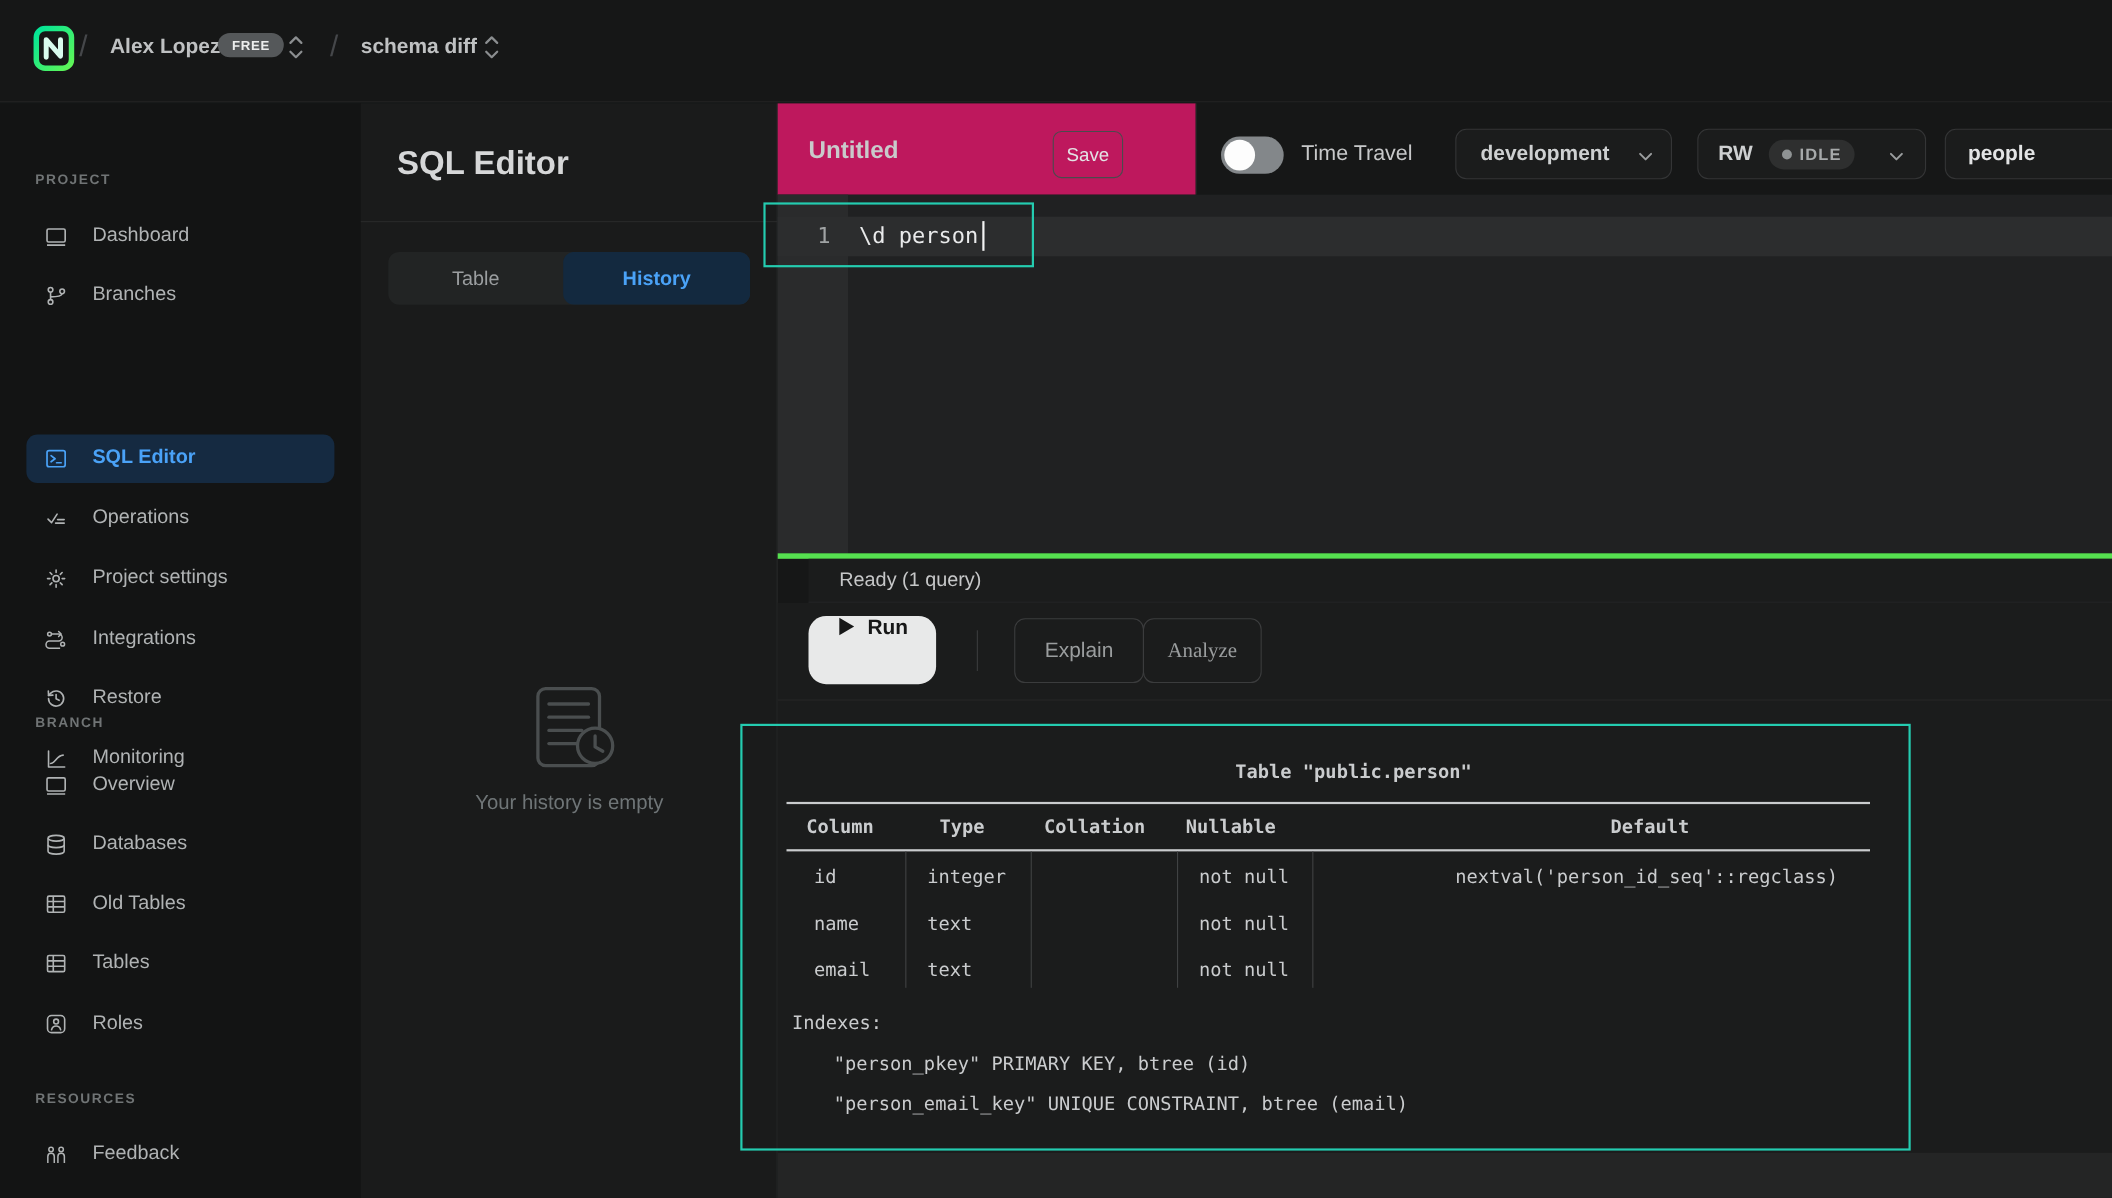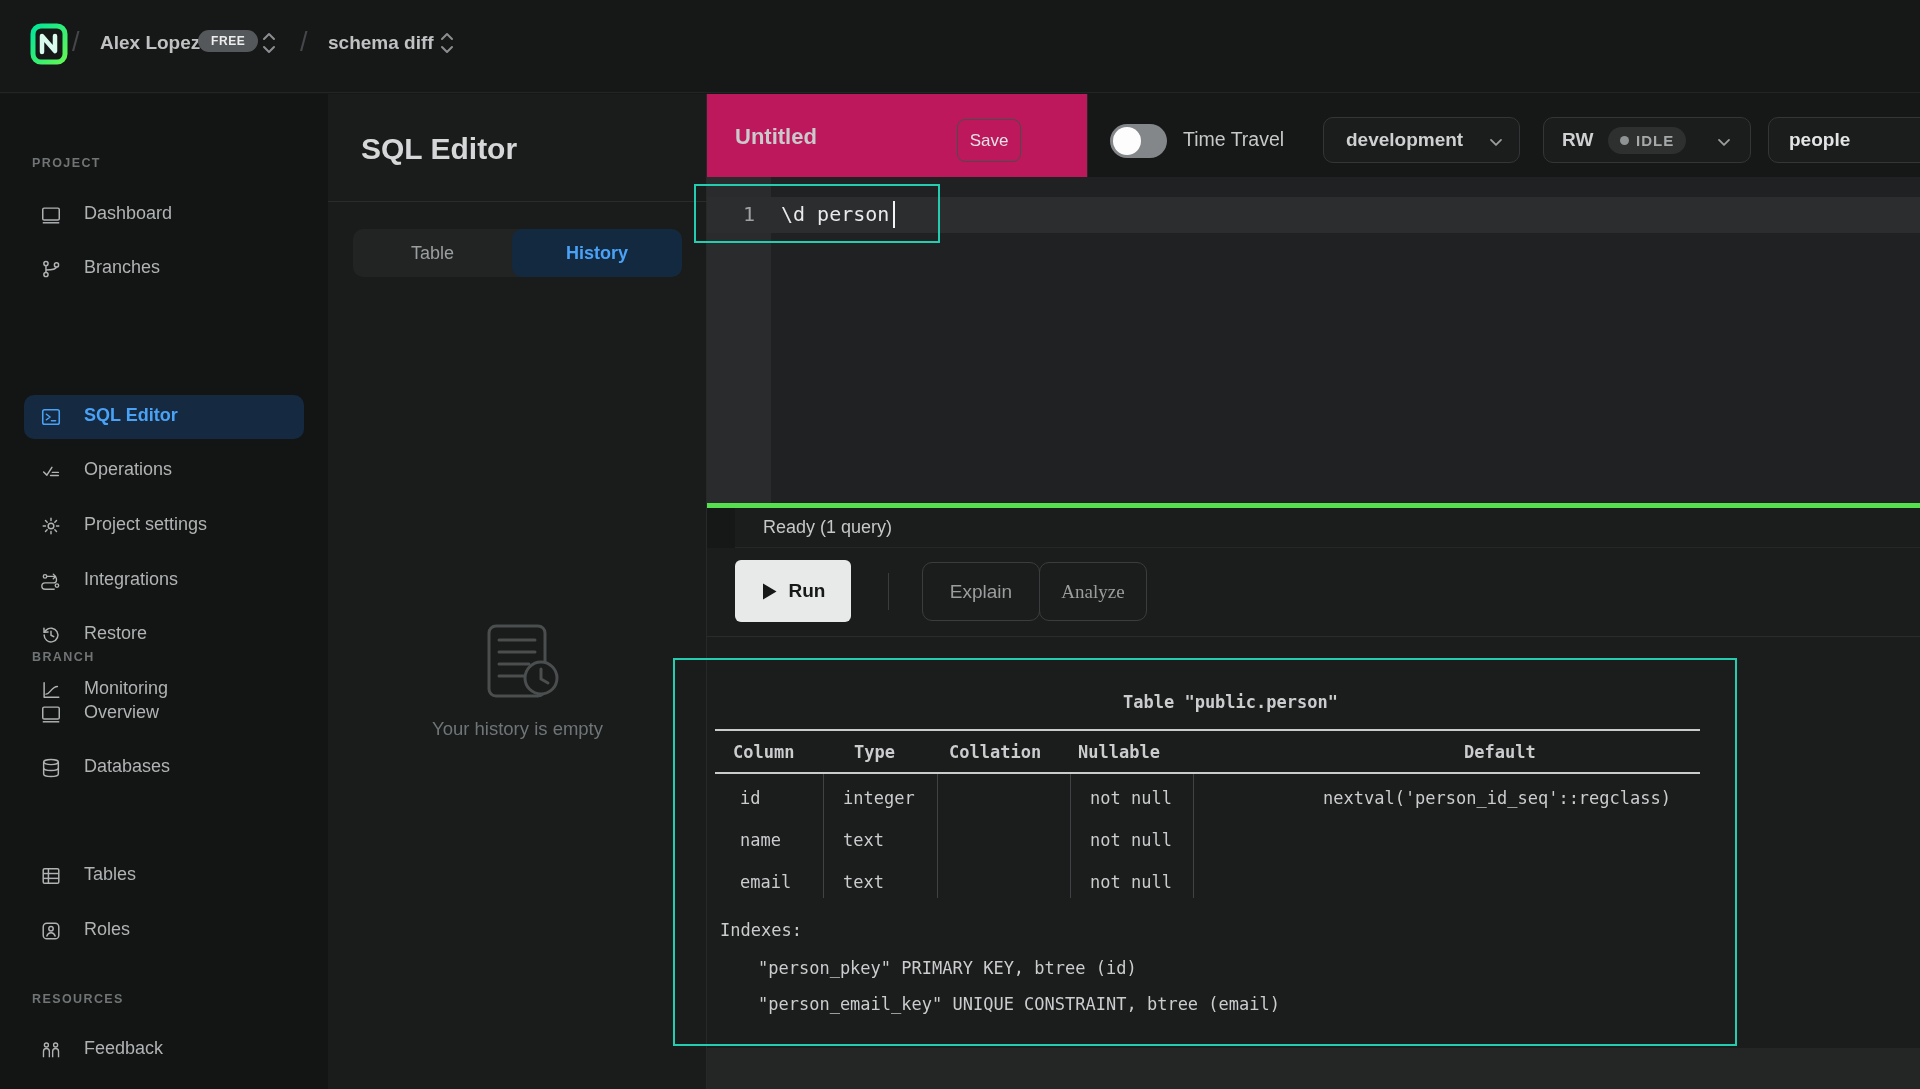--- a/index.html
+++ b/index.html
@@ -58,22 +58,22 @@
   .linenum { color:#a0a3a4; font-size:20px; }
   .codetext { color:#e9eaeb; font-size:20px; }
   .cursor { width:2px; height:27px; background:#f2f3f3; }
 
   .anno-box { border:2px solid #24ccb0; z-index:8; }
 
   .green-bar { left:707px; top:503px; width:1213px; height:5px; background:#56e050; }
   .status-row { left:735px; top:508px; width:1213px; height:40px; background:#1b1c1c; border-bottom:1px solid #262728; }
   .status-text { color:#c6c7c8; font-size:18px; }
   .actions-row { left:707px; top:548px; width:1213px; height:89px; background:#1b1c1c; border-bottom:1px solid #2a2b2b; }
-  .btn-run { left:28px; top:12px; width:116px; height:62px; background:#e8e9e9; border-radius:6px; border:none;
-             color:#171818; font-size:19px; font-weight:700; cursor:pointer; display:flex; align-items:center;
+  .btn-run { left:28px; top:12px; width:116px; height:62px; background:#e8e9e9; border-radius:16px; border:none;
+             color:#171818; font-size:19px; font-weight:700; cursor:pointer; display:flex; align-items:flex-start;
              justify-content:center; gap:11px; position:absolute; }
   .act-divider { left:181px; top:25px; width:0; height:37px; border-left:1px solid #3b3c3d; }
   .btn-ghost { position:absolute; top:14px; height:59px; background:transparent; border:1px solid #3b3c3d;
                border-radius:10px; color:#9a9d9e; font-size:19px; cursor:pointer; }
 
   .results { left:707px; top:637px; width:1213px; height:452px; background:#1b1c1c; }
   .res-footer { left:0; top:411px; width:1213px; height:41px; background:#242525; }
   .res-text { color:#caccce; font-size:17px; line-height:24px; }
   .res-bold { font-weight:700; }
   .hrule { height:2px; background:#c9cbcd; }
@@ -197,20 +197,29 @@
 
     <div class="abs side-item" style="top:652px;">
       <svg class="ico" viewBox="0 0 24 24">
         <ellipse cx="12" cy="5.5" rx="8" ry="2.8" fill="none" stroke="currentColor" stroke-width="1.6"></ellipse>
         <path d="M4 5.5 V18.5 c0 1.6 3.6 2.8 8 2.8 s8 -1.2 8 -2.8 V5.5" fill="none" stroke="currentColor" stroke-width="1.6"></path>
         <path d="M4 12 c0 1.6 3.6 2.8 8 2.8 s8 -1.2 8 -2.8" fill="none" stroke="currentColor" stroke-width="1.6"></path>
       </svg>
       <span class="lbl">Databases</span>
     </div>
 
+    <div class="abs side-item" style="top:706px;">
+      <svg class="ico" viewBox="0 0 24 24">
+        <rect x="3.5" y="4" width="17" height="16" rx="1.5" fill="none" stroke="currentColor" stroke-width="1.6"></rect>
+        <line x1="3.5" y1="9.3" x2="20.5" y2="9.3" stroke="currentColor" stroke-width="1.6"></line>
+        <line x1="3.5" y1="14.6" x2="20.5" y2="14.6" stroke="currentColor" stroke-width="1.6"></line>
+        <line x1="9.2" y1="4" x2="9.2" y2="20" stroke="currentColor" stroke-width="1.6"></line>
+      </svg>
+      <span class="lbl">Old Tables</span>
+    </div>
 
     <div class="abs side-item" style="top:815px;">
       <svg class="ico" viewBox="0 0 24 24">
         <rect x="3.5" y="3.5" width="17" height="17" rx="4" fill="none" stroke="currentColor" stroke-width="1.6"></rect>
         <circle cx="12" cy="9.5" r="2.4" fill="none" stroke="currentColor" stroke-width="1.6"></circle>
         <path d="M7.5 17.5 c0.8 -2.6 2.6 -3.6 4.5 -3.6 s3.7 1 4.5 3.6" fill="none" stroke="currentColor" stroke-width="1.6" stroke-linecap="round"></path>
       </svg>
       <span class="lbl">Roles</span>
     </div>
 

